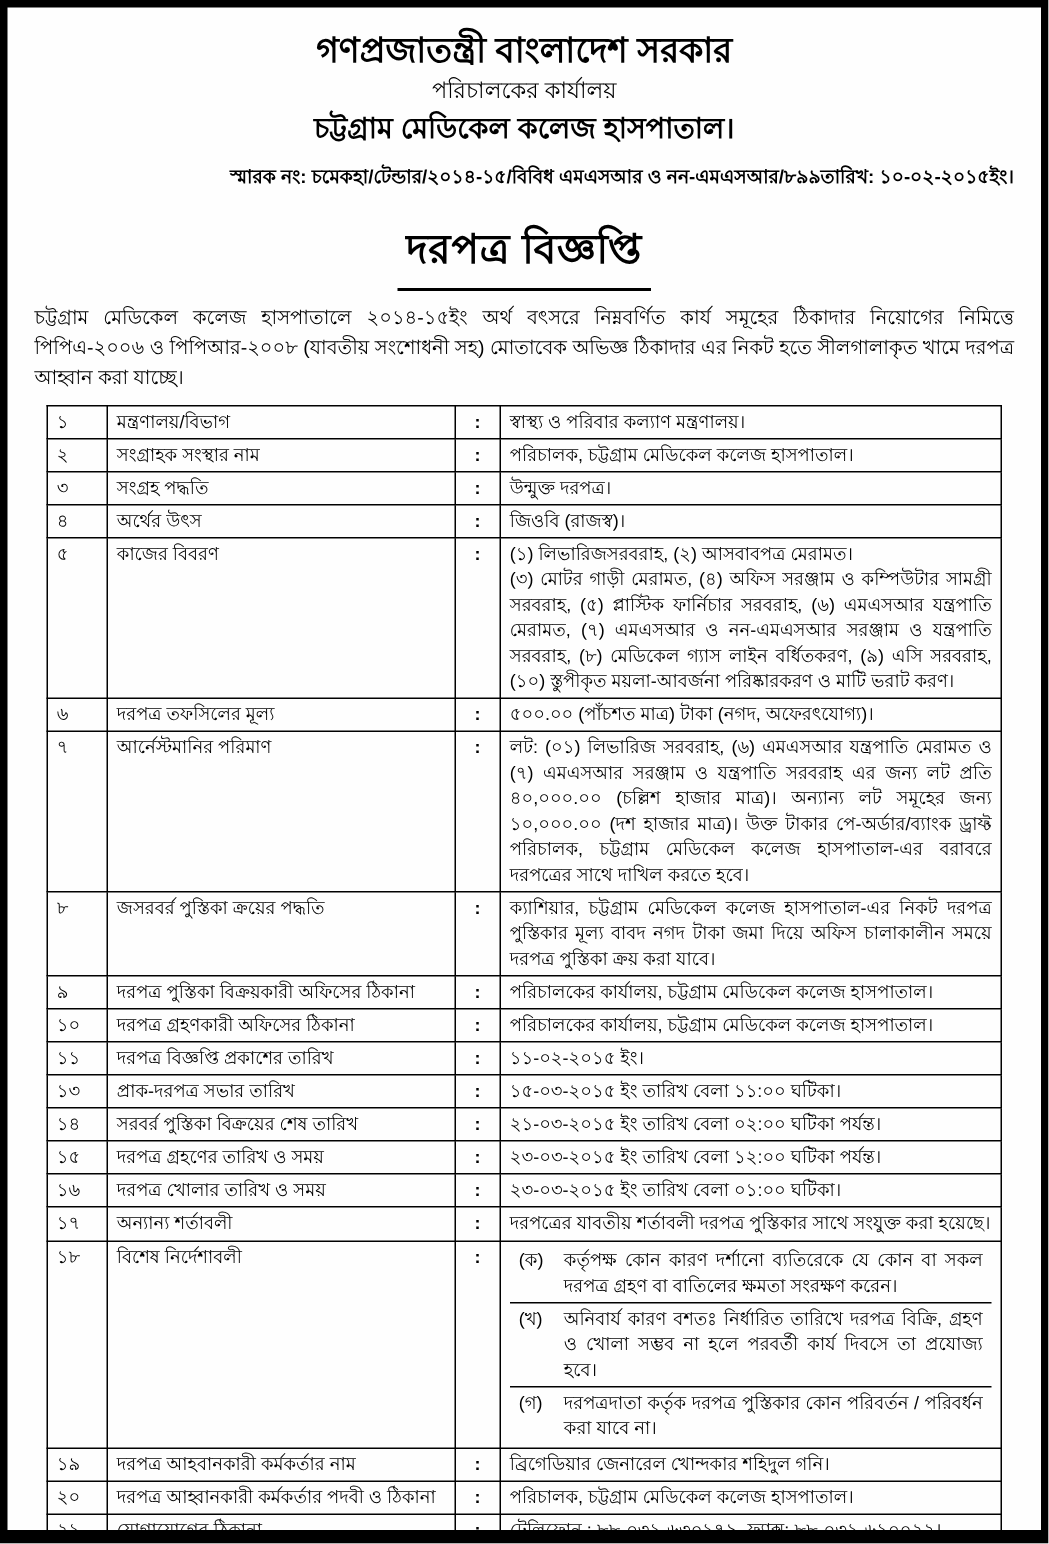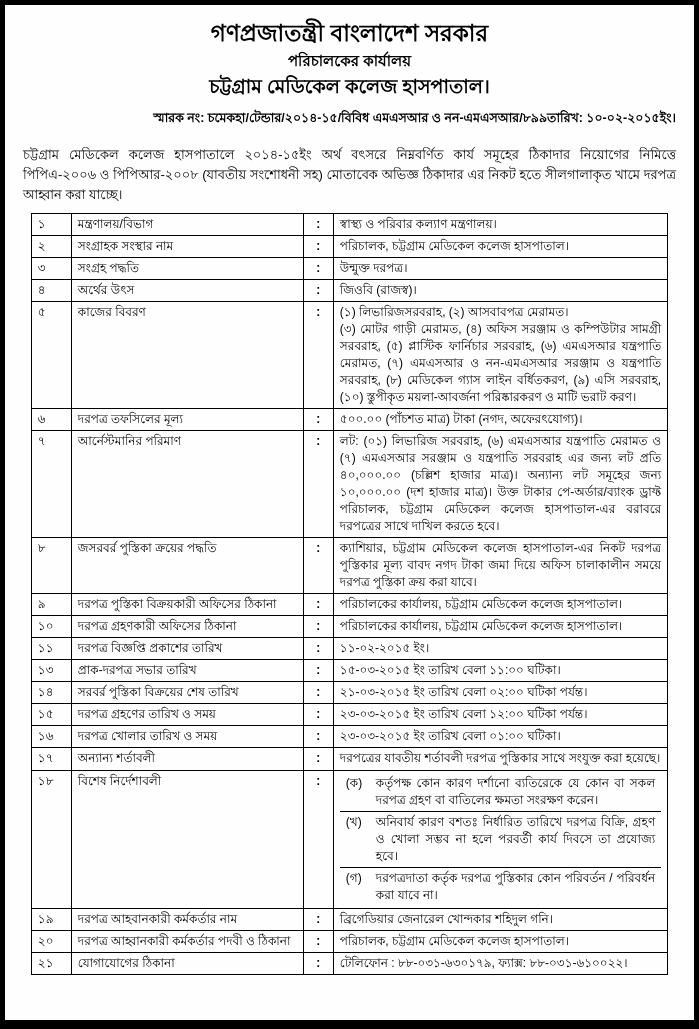--- a/index.html
+++ b/index.html
@@ -12,21 +12,21 @@
     border: 5px solid #000;
     border-bottom-width: 9px;
     padding: 8px 16px 6px 16px;
     overflow: hidden;
     position: relative;
   }
 
   
   .doc-header { text-align: center; margin-top: 4px; }
   .hdr-line1 { font-size: 23px; font-weight: bold; line-height: 1.45; }
-  .hdr-line2 { font-size: 15px; font-weight: bold; line-height: 1.5; }
+  .hdr-line2 { font-size: 15px; font-weight: normal; line-height: 1.5; }
   .hdr-line3 { font-size: 19px; font-weight: bold; line-height: 1.45; }
 
   
   .memo-row { display: flex; justify-content: flex-end; align-items: baseline;
               font-size: 12.5px; margin: 9px 2px 16px 2px; font-weight: bold; }
 
   
   .doc-title-wrap { text-align: center; margin: 4px 0 8px 0; }
   .doc-title { display:inline-block; font-size: 27px; font-weight: bold;
                border-bottom: 2.5px solid #000; padding: 0 6px 2px 6px;
@@ -60,20 +60,23 @@
     <div class="hdr-line1">গণপ্রজাতন্ত্রী বাংলাদেশ সরকার</div>
     <div class="hdr-line2">পরিচালকের কার্যালয়</div>
     <div class="hdr-line3">চট্টগ্রাম মেডিকেল কলেজ হাসপাতাল।</div>
   </div>
 
   <div class="memo-row">
     <span>স্মারক নং: চমেকহা/টেন্ডার/২০১৪-১৫/বিবিধ এমএসআর ও নন-এমএসআর/৮৯৯</span>
     <span>তারিখ: ১০-০২-২০১৫ইং।</span>
   </div>
 
+  <div class="doc-title-wrap">
+    <span class="doc-title">দরপত্র বিজ্ঞপ্তি</span>
+  </div>
 
   <p class="intro">চট্টগ্রাম মেডিকেল কলেজ হাসপাতালে ২০১৪-১৫ইং অর্থ বৎসরে নিম্নবর্ণিত কার্য সমূহের ঠিকাদার নিয়োগের নিমিত্তে পিপিএ-২০০৬ ও পিপিআর-২০০৮ (যাবতীয় সংশোধনী সহ) মোতাবেক অভিজ্ঞ ঠিকাদার এর নিকট হতে সীলগালাকৃত খামে দরপত্র আহ্বান করা যাচ্ছে।</p>
 
   <table class="tender">
     <colgroup>
         <col style="width:40px">
         <col style="width:232px">
         <col style="width:30px">
         <col>
       </colgroup>

